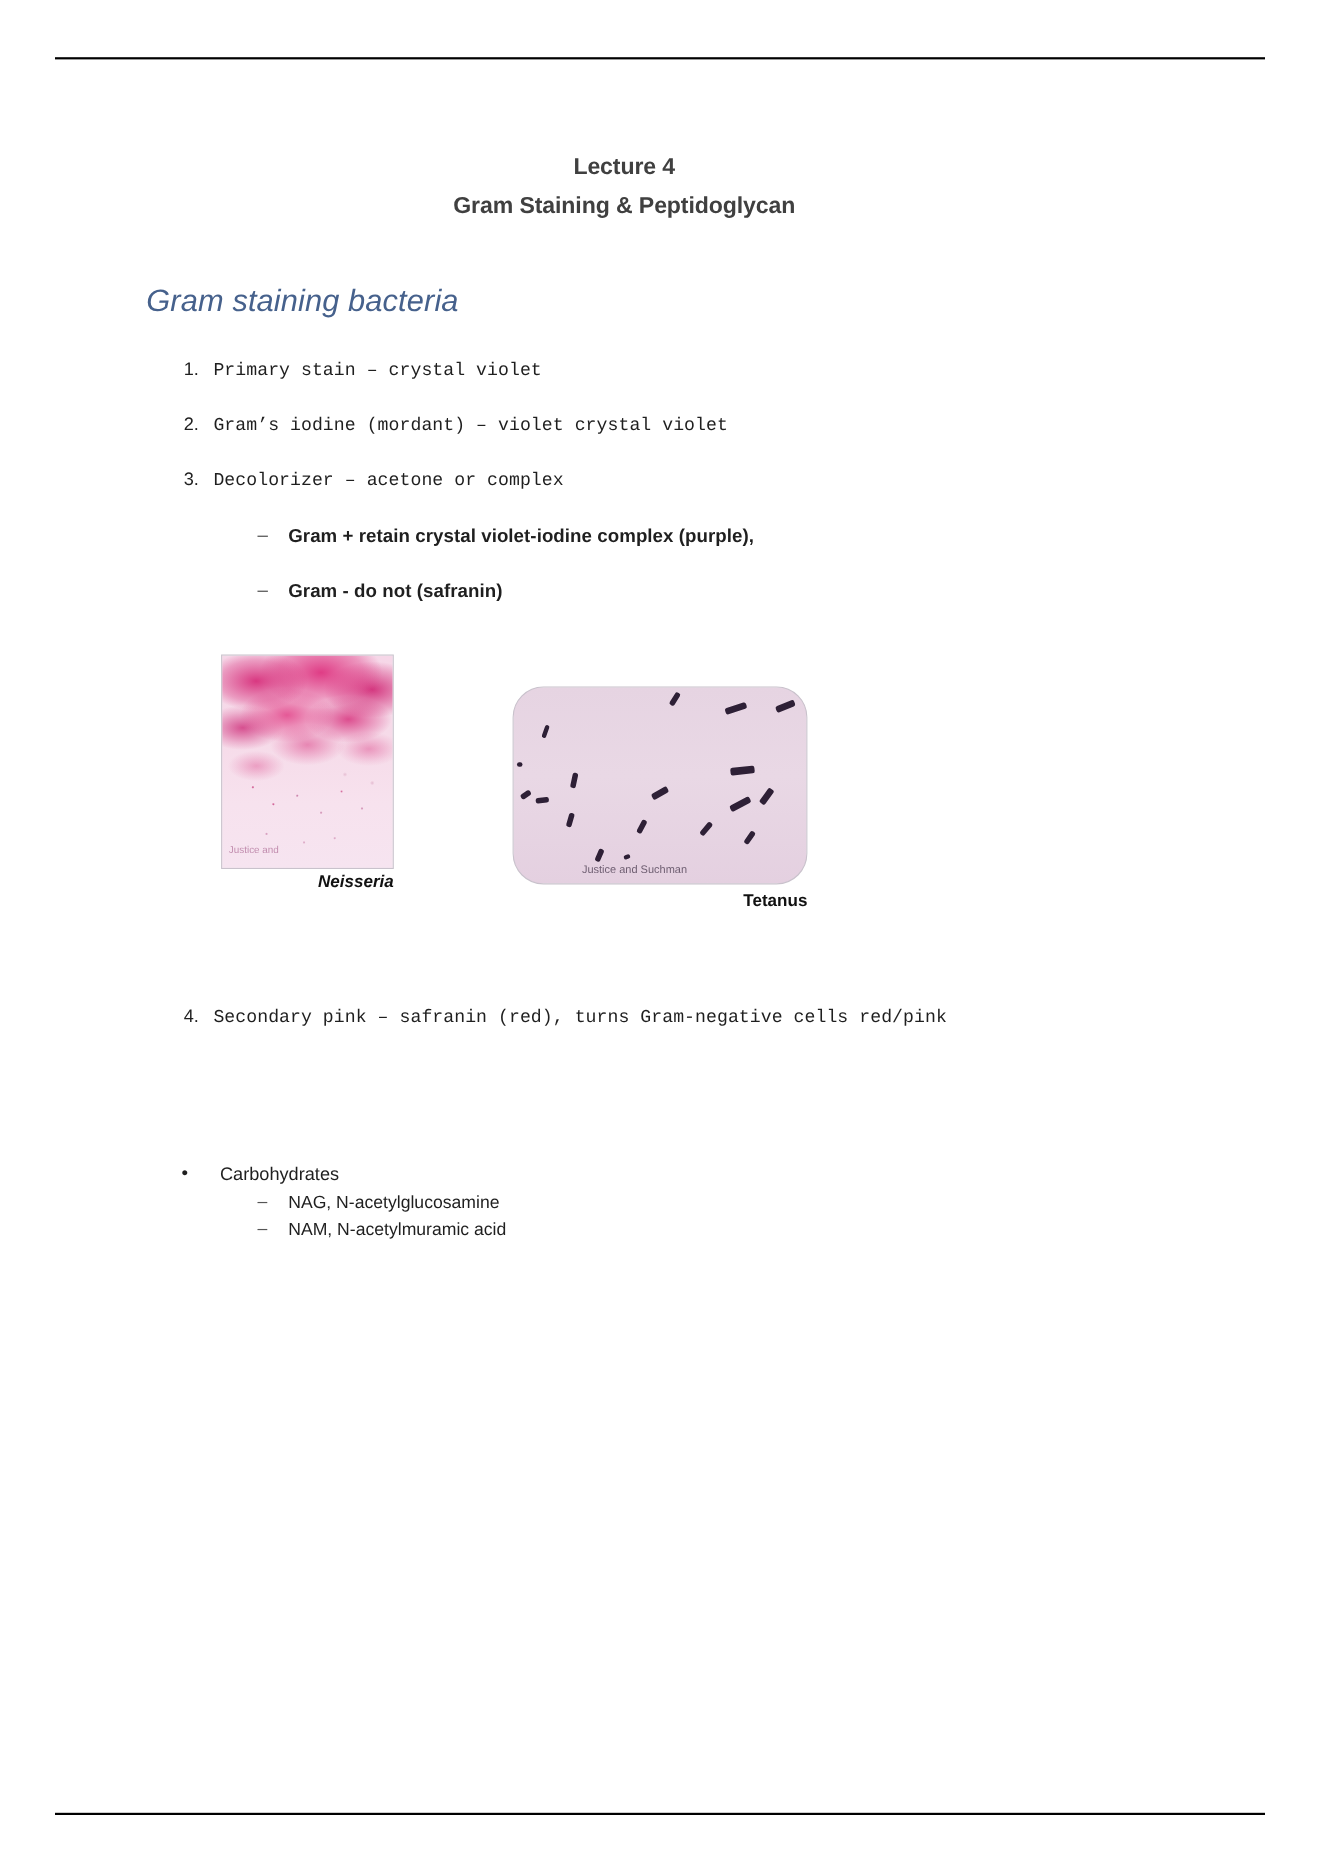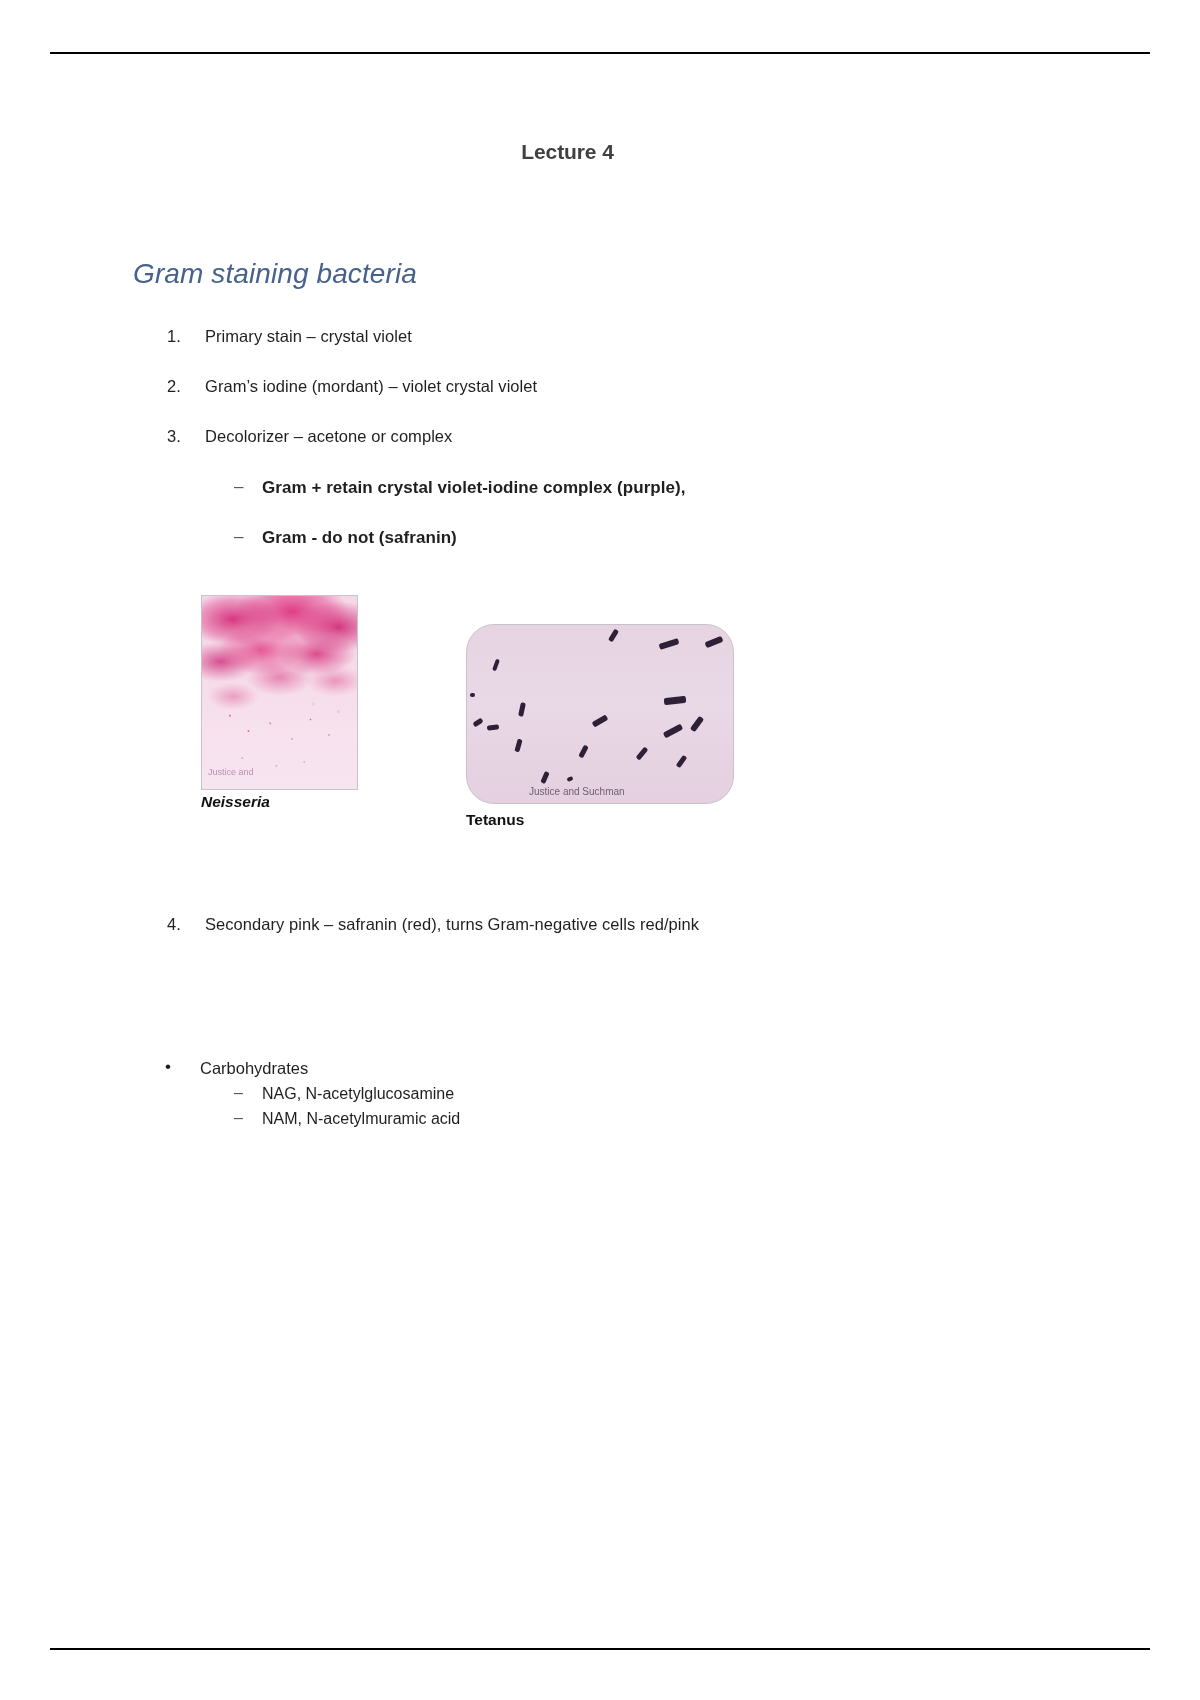--- a/index.html
+++ b/index.html
@@ -74,21 +74,22 @@
     white-space: nowrap;
   }
   .ol-item .marker {
     position: absolute;
     left: 0;
     top: 0;
     width: 38px;
   }
   .ol-item .text {
     display: inline-block;
-    margin-left: 38px;
+    margin-left: 27px;
+    font-family: Liberation Mono, monospace;
   }
 
   .item1 { left: 167px; top: 327px; }
   .item2 { left: 167px; top: 377px; }
   .item3 { left: 167px; top: 427px; }
   .item4 { left: 167px; top: 915px; }
 
   .dash-item {
     position: absolute;
     font-size: 16.5px;
@@ -224,39 +225,40 @@
     color: rgba(150,70,120,0.55);
   }
   .wm-tetanus {
     left: 62px;
     bottom: 6px;
     font-size: 10px;
     color: rgba(70,55,75,0.75);
   }
 
   .fig-caption {
-    text-align: left;
+    text-align: right;
     font-size: 15.5px;
     font-weight: bold;
     color: #111;
     margin-top: 3px;
   }
   .fig-caption.italic { font-style: italic; }
   .cap-neisseria { width: 157px; }
   .cap-tetanus { width: 268px; margin-top: 7px; }
 </style>
 </head>
 <body>
 
 <div class="page">
 
   <div class="rule-top"></div>
 
   <div class="doc-title">
     <span>Lecture 4</span>
+    <span class="line2">Gram Staining &amp; Peptidoglycan</span>
   </div>
 
   <h2 class="section h-gram">Gram staining bacteria</h2>
 
   <div class="ol-item item1">
     <span class="marker">1.</span>
     <span class="text">Primary stain – crystal violet</span>
   </div>
 
   <div class="ol-item item2">

